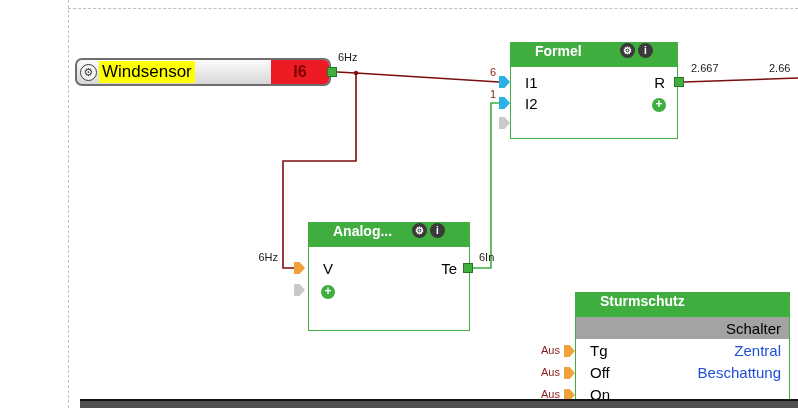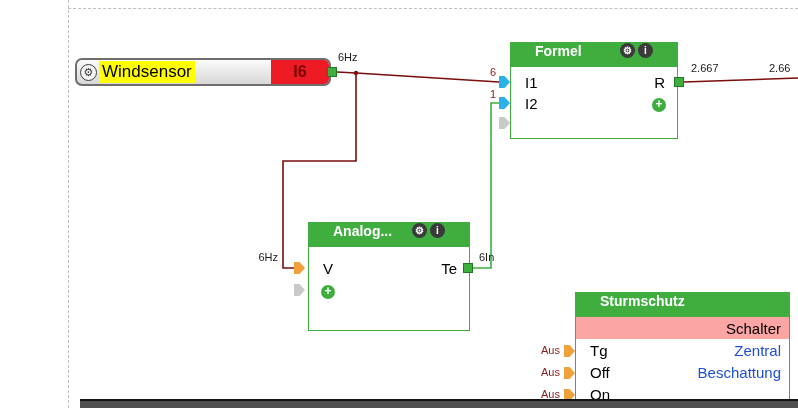--- a/index.html
+++ b/index.html
@@ -43,21 +43,21 @@
 
   
   .val{position:absolute;font-size:11px;white-space:nowrap}
   .val.red{color:#8b1a1a}
   .val.black{color:#1a1a1a}
   .ralign{text-align:right}
 
   
   .st-row{height:22px;display:flex;align-items:center;padding:0 8px 0 14px;font-size:15px}
   .st-row .right{margin-left:auto;white-space:nowrap}
-  .st-selected{background:#fca5a5}
+  .st-selected{background:#a3a3a3}
   .st-gray{color:#1d4ed8}
 
   .bottom-bar{position:absolute;left:80px;top:399px;width:718px;height:9px;background:#4f4f4f;border-top:2px solid #141414}
 </style>
 </head>
 <body>
 
 <div class="canvas">
 
   <div class="grid-v"></div>

